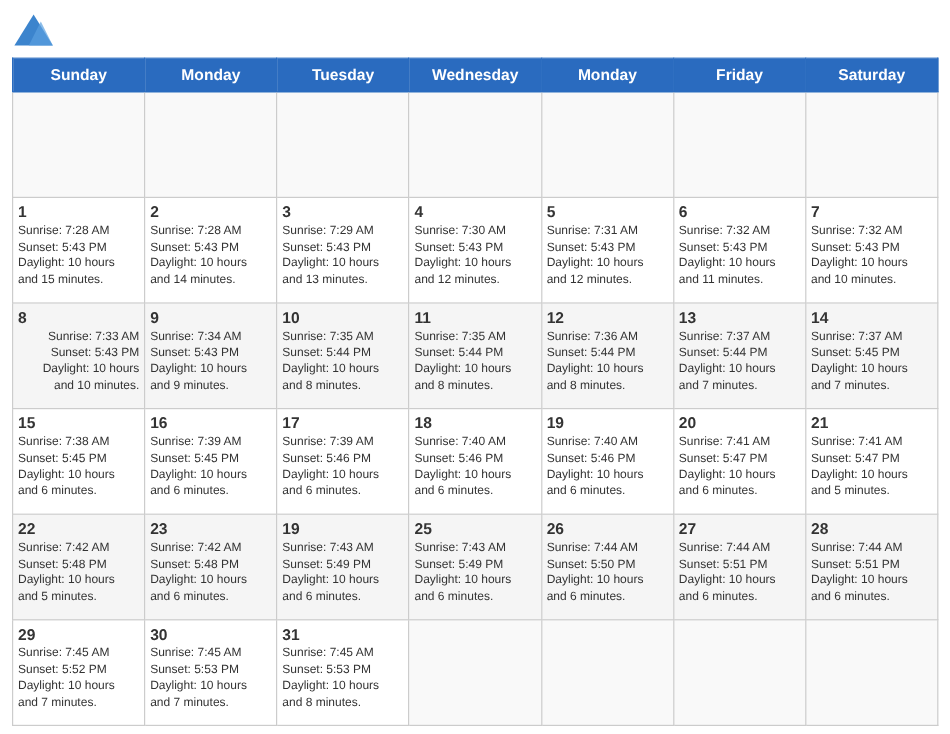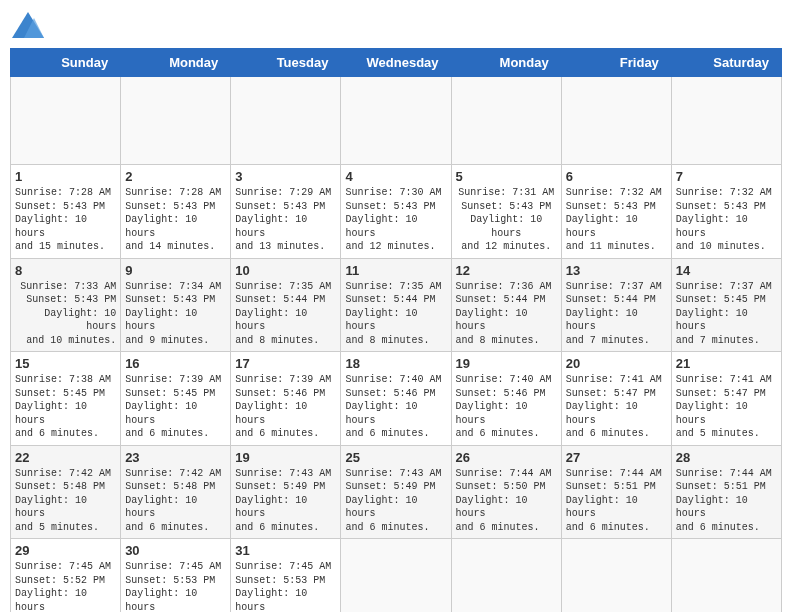--- a/index.html
+++ b/index.html
@@ -40,22 +40,22 @@
     table {
       width: 100%;
       border-collapse: collapse;
       table-layout: fixed;
     }
     thead tr th {
       background-color: #2a6bbf;
       color: #fff;
       font-size: 13px;
       font-weight: bold;
-      padding: 6px 12px;
-      text-align: right;
+      padding: 6px 0;
+      text-align: center;
       border: 1px solid #2a6bbf;
     }
     tbody tr td {
       border: 1px solid #ccc;
       vertical-align: top;
       padding: 4px 4px;
       font-size: 10.5px;
       color: #333;
       background: #fff;
       height: 88px;
@@ -69,21 +69,20 @@
     .day-num {
       font-size: 13px;
       font-weight: bold;
       display: block;
       margin-bottom: 2px;
     }
     .day-info {
       font-size: 10px;
       line-height: 1.35;
       color: #333;
-      font-family: Liberation Mono, monospace;
     }
     td.empty {
       background: #f9f9f9 !important;
     }
   </style>
 </head>
 <body>
 
 <div class="header-area">
   <div class="logo">
@@ -148,21 +147,21 @@
         </td>
         <td>
           <span class="day-num">4</span>
           <div class="day-info" style="white-space: pre-line;">Sunrise: 7:30 AM
 Sunset: 5:43 PM
 Daylight: 10 hours
 and 12 minutes.</div>
         </td>
         <td>
           <span class="day-num">5</span>
-          <div class="day-info" style="white-space: pre-line; text-align: center;">Sunrise: 7:31 AM
+          <div class="day-info" style="white-space: pre-line;">Sunrise: 7:31 AM
 Sunset: 5:43 PM
 Daylight: 10 hours
 and 12 minutes.</div>
         </td>
         <td>
           <span class="day-num">6</span>
           <div class="day-info" style="white-space: pre-line;">Sunrise: 7:32 AM
 Sunset: 5:43 PM
 Daylight: 10 hours
 and 11 minutes.</div>

